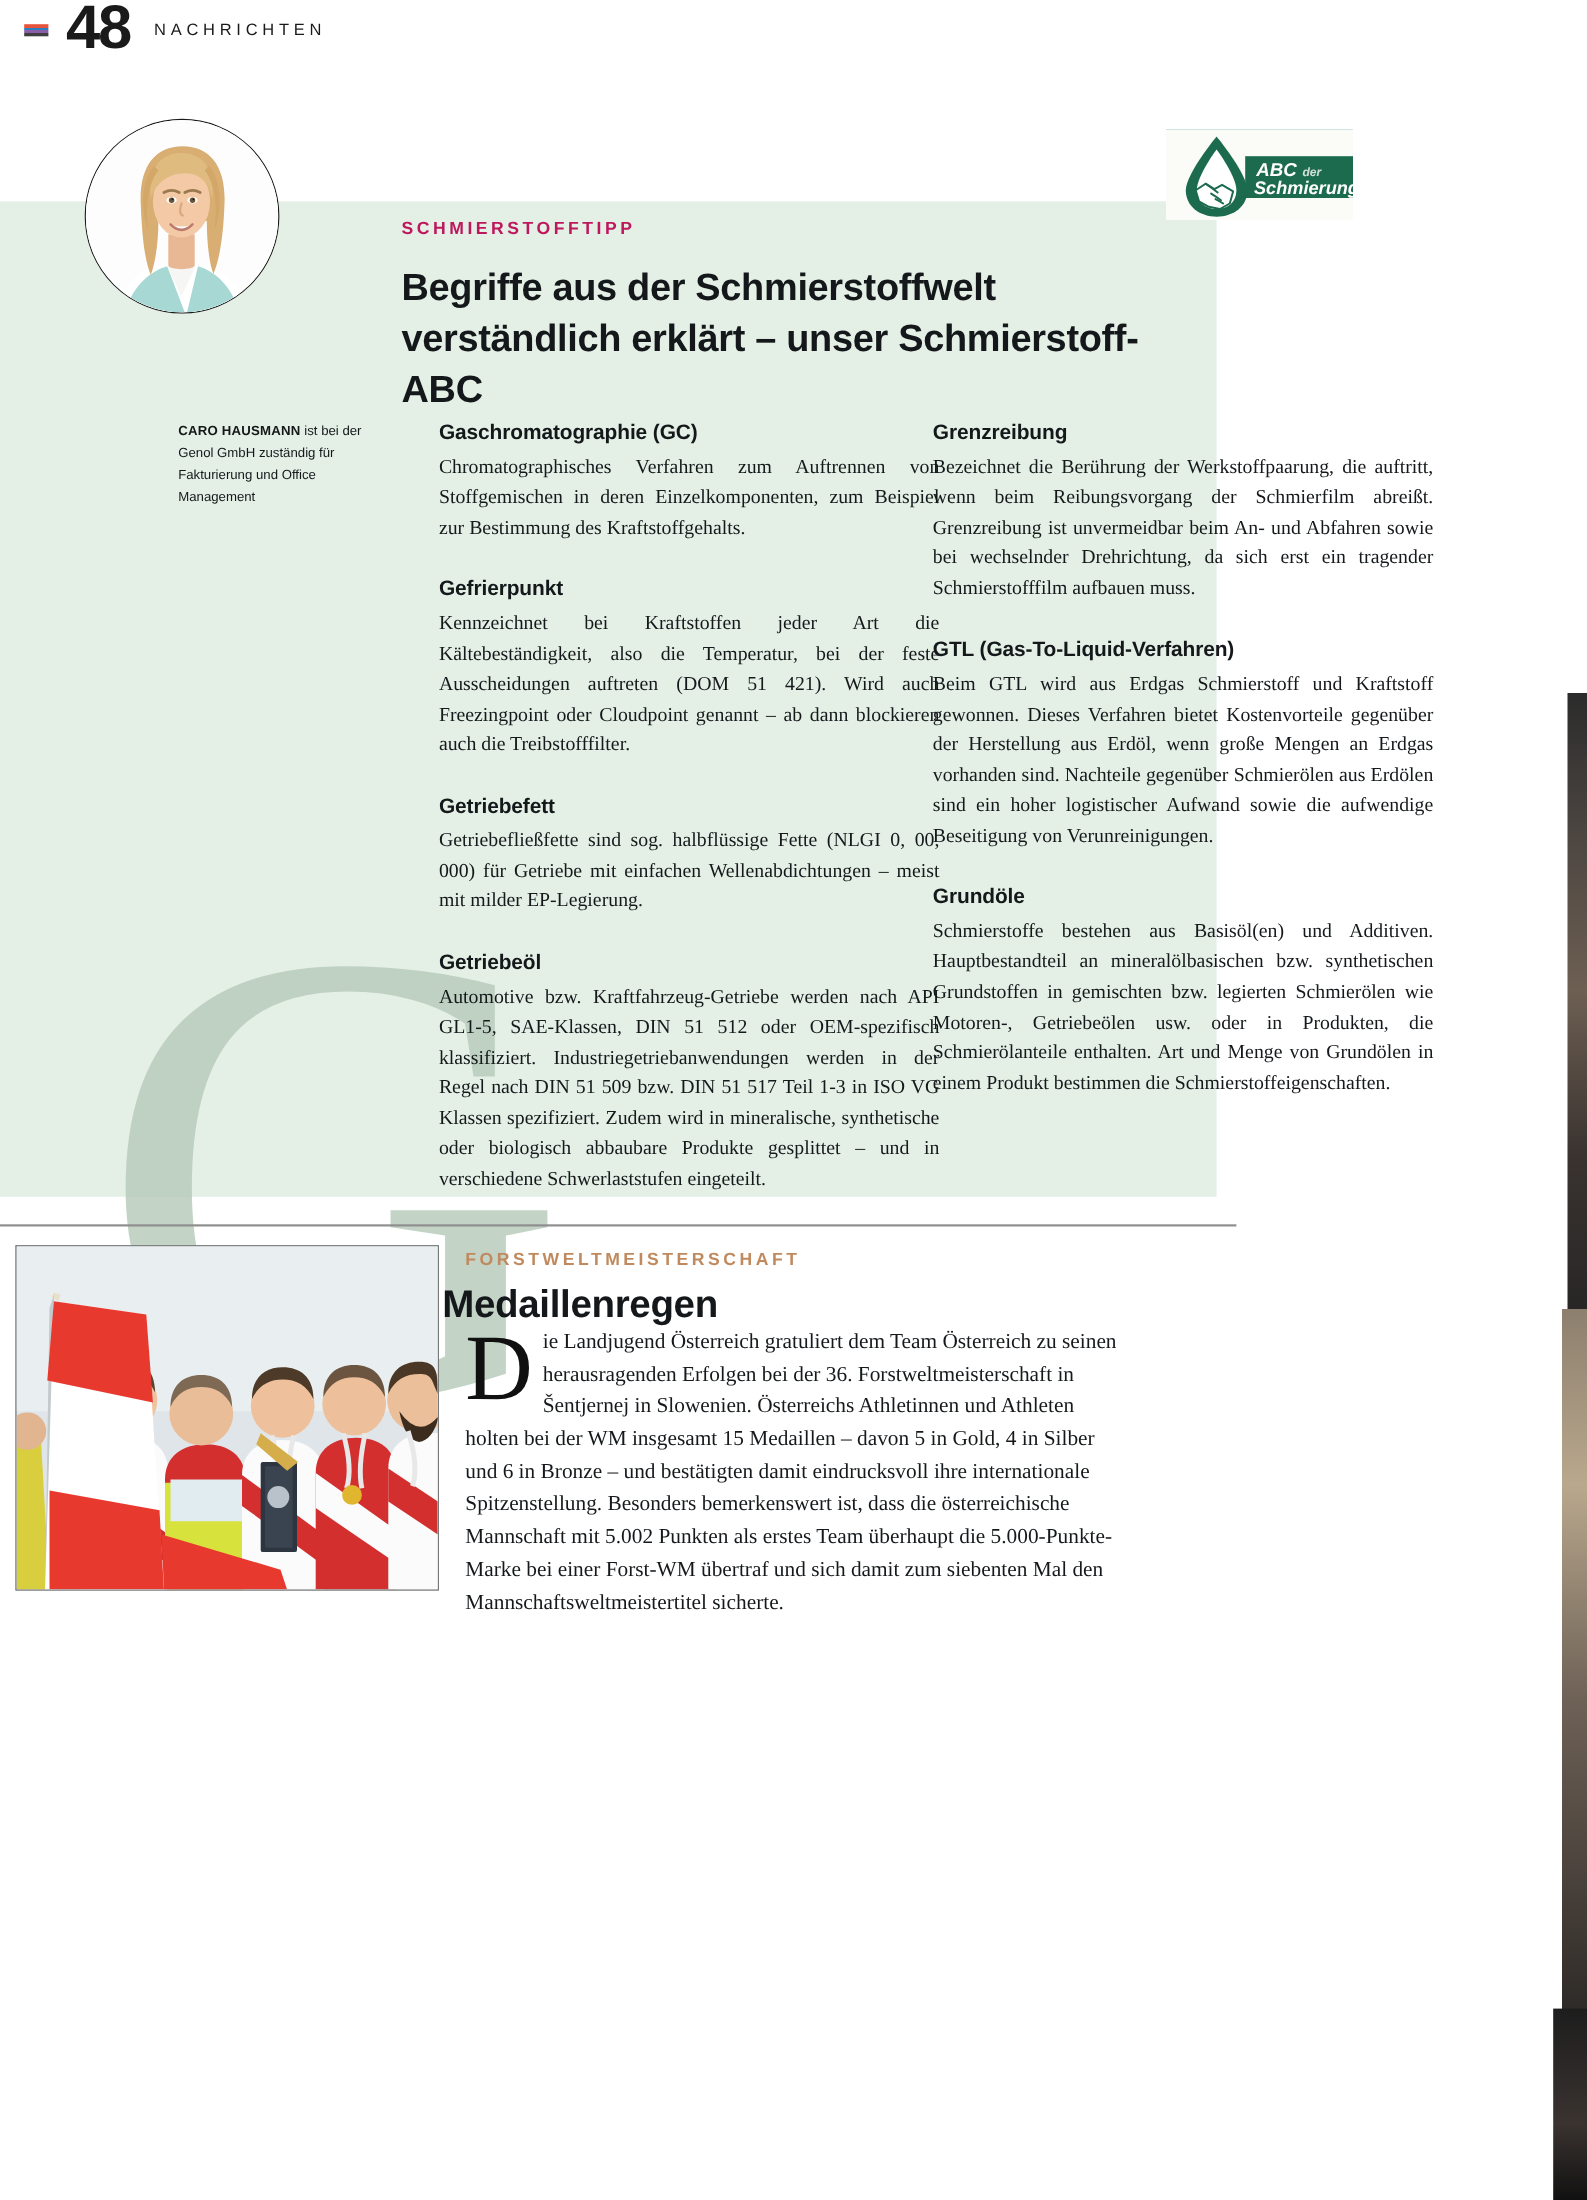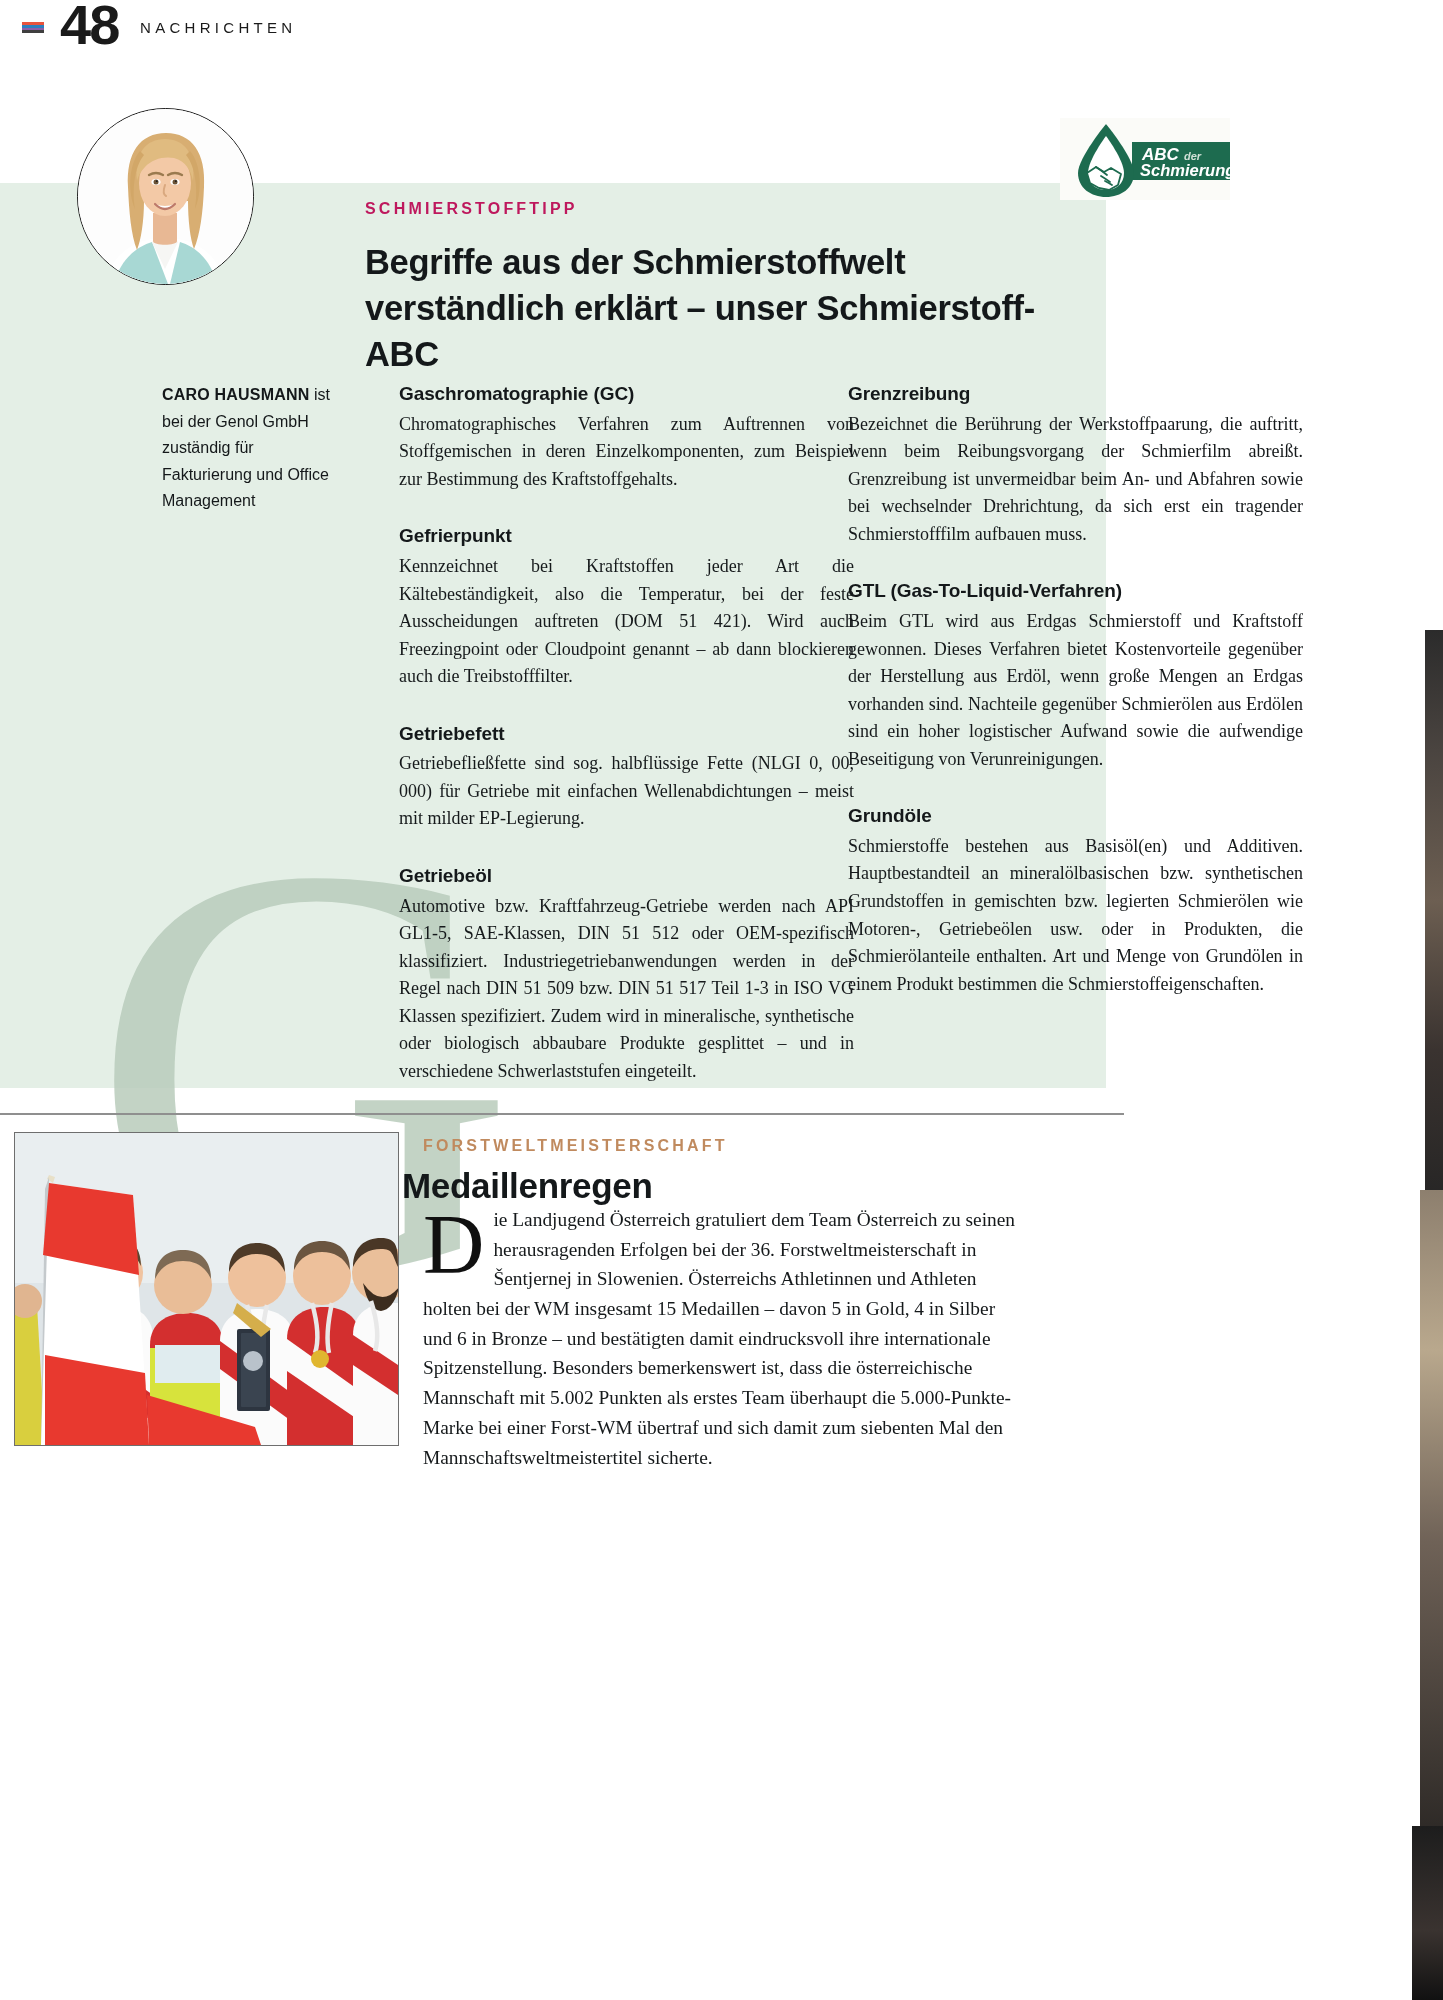--- a/index.html
+++ b/index.html
@@ -50,21 +50,21 @@
   .abc-logo svg{display:block;}
 
   
   .kicker{position:absolute;left:365px;top:200px;font-size:16px;font-weight:600;
     letter-spacing:3.2px;color:#be185d;}
   .headline{position:absolute;left:365px;top:240px;width:720px;font-size:34.5px;
     font-weight:700;color:#14181a;line-height:1.33;letter-spacing:-0.3px;}
   .headline .l2{display:block;}
 
   
-  .bio{position:absolute;left:162px;top:382px;width:180px;font-size:16px;
+  .bio{position:absolute;left:162px;top:382px;width:180px;font-size:12px;
     line-height:1.66;color:#14181a;}
   .bio .name{font-weight:700;letter-spacing:.2px;}
 
   
   .col{position:absolute;top:382px;width:455px;z-index:3;}
   .col.left{left:363px;margin-left:36px;}
   .col.right{left:848px;}
   .entry{margin:0 0 31px 0;}
   .entry:last-child{margin-bottom:0;}
   .term{font-family:"Liberation Sans",sans-serif;font-size:19px;font-weight:700;

